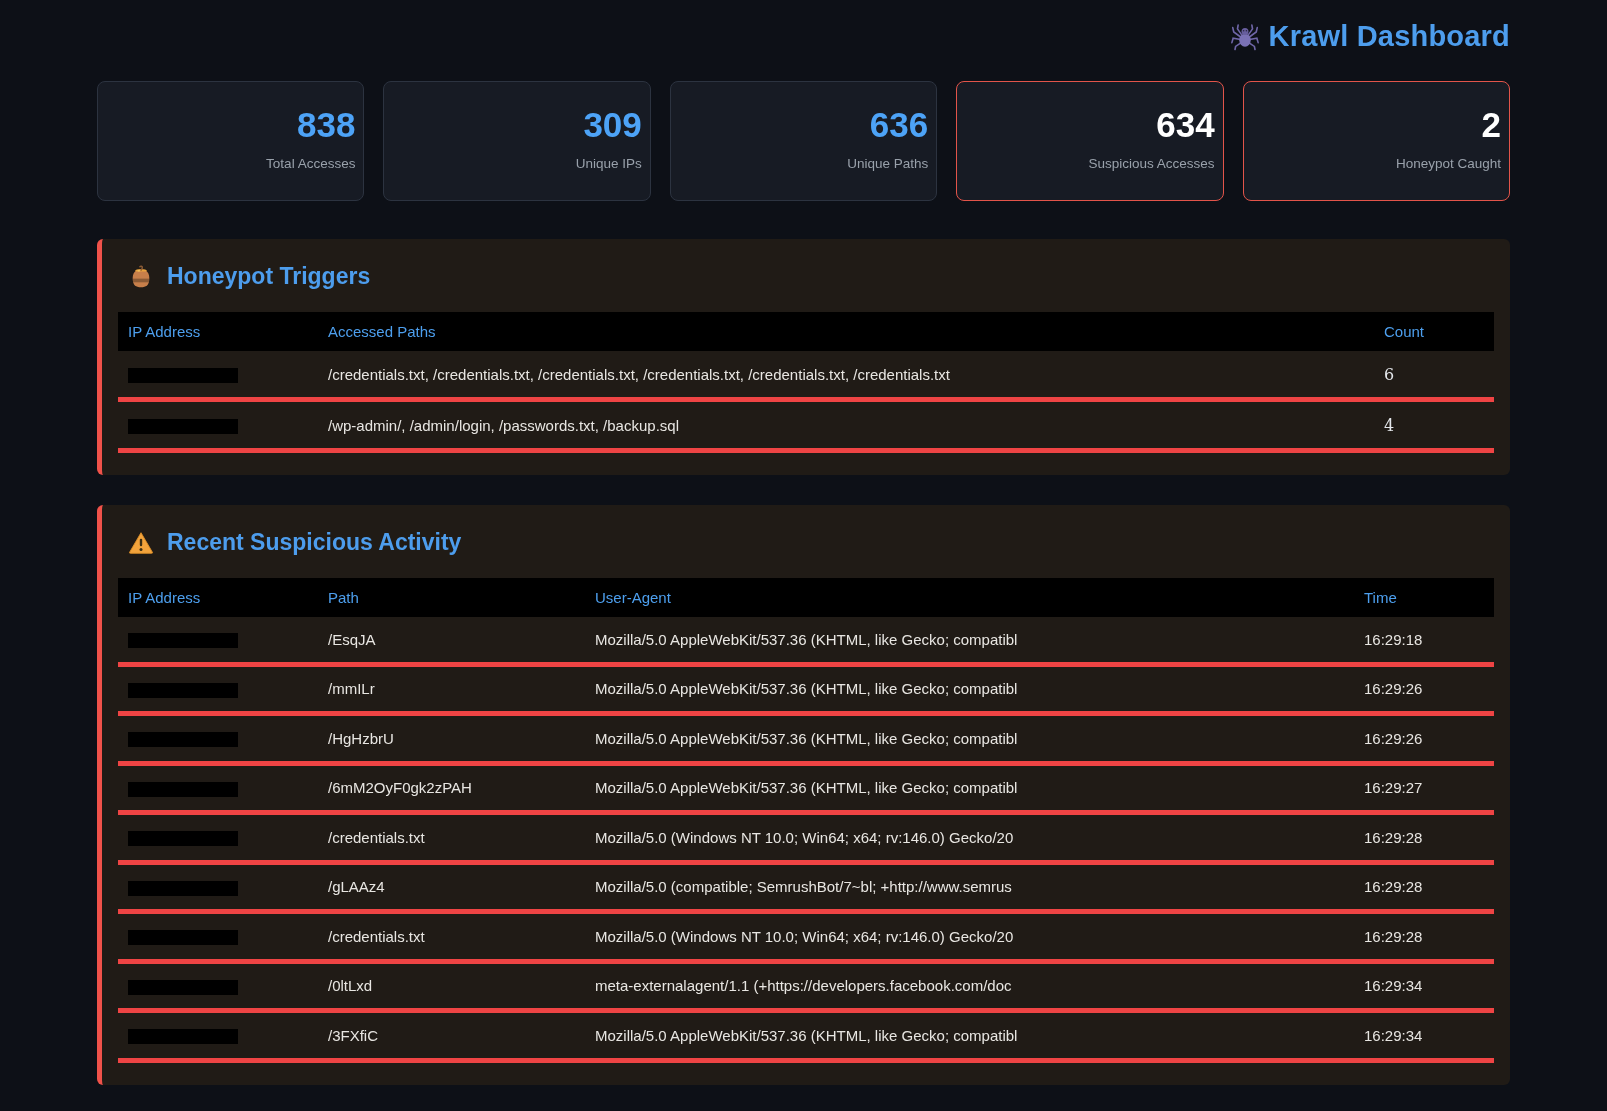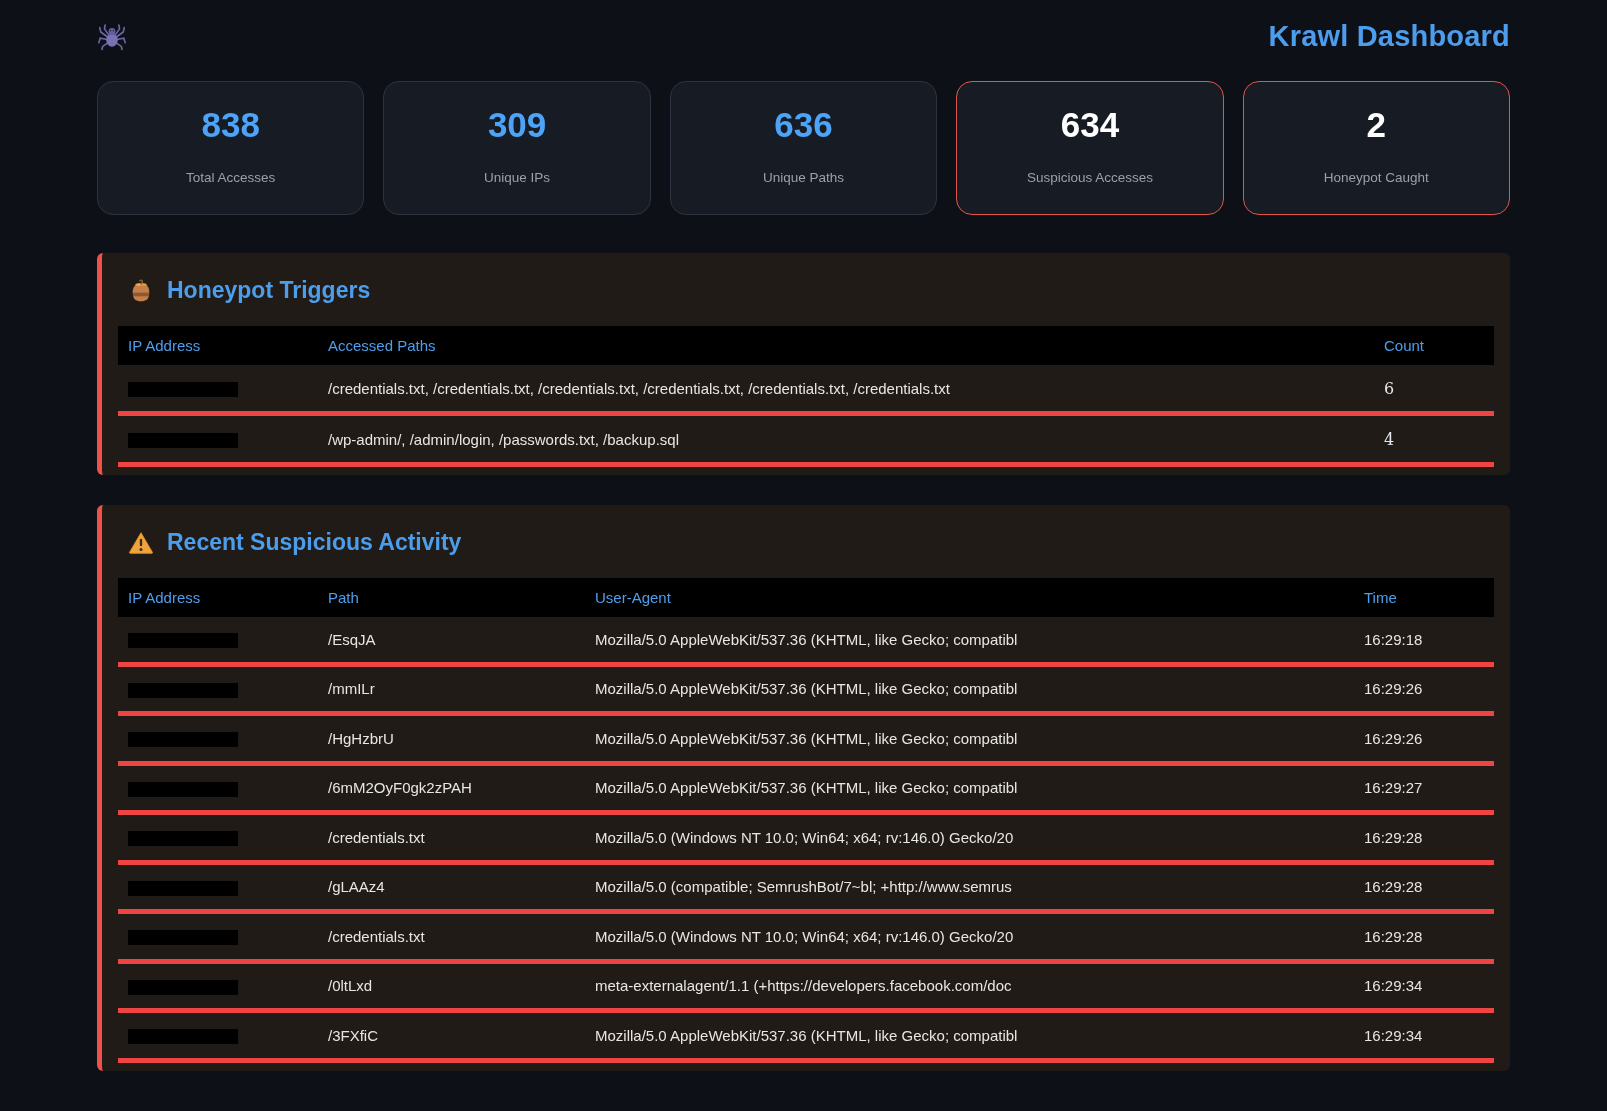--- a/index.html
+++ b/index.html
@@ -7,41 +7,41 @@
   body {
     width: 1607px; height: 1111px; overflow: hidden;
     background: #0d1017;
     font-family: "Liberation Sans", sans-serif;
     color: #e8e6e2;
   }
   .page { padding: 12px 97px 0 97px; }
 
   
   .app-header {
-    display: flex; justify-content: space-between; align-items: center;
+    display: flex; justify-content: flex-end; align-items: center;
     gap: 9px; padding: 8px 0 28px 0;
   }
   .app-title { font-size: 29px; font-weight: bold; color: #4d9ded; letter-spacing: .2px; }
 
   
   .stats-row { display: flex; gap: 19px; }
   .stat-card {
     flex: 1; background: #171b24; border: 1px solid #2c3340;
-    border-radius: 16px; text-align: center; padding: 25px 8px 29px 8px;
+    border-radius: 8px; text-align: right; padding: 25px 8px 29px 8px;
   }
   .stat-card.danger { border-color: #e2544a; }
   .stat-value { font-size: 35px; font-weight: bold; color: #4da3f7; line-height: 1; }
   .stat-card.danger .stat-value { color: #ffffff; }
-  .stat-label { margin-top: 28px; font-size: 13.5px; color: #99a1ab; }
+  .stat-label { margin-top: 14px; font-size: 13.5px; color: #99a1ab; }
 
   
   .section {
     margin-top: 38px; background: #201b16;
     border-left: 5px solid #f0524a; border-radius: 6px;
-    padding: 24px 16px 8px 16px;
+    padding: 24px 16px 22px 16px;
   }
   .section.activity { margin-top: 30px; }
   .section-title {
     display: flex; align-items: center; gap: 13px;
     color: #4d9ded; font-size: 23px; font-weight: bold;
     margin: 0 0 22px 10px;
   }
 
   
   table { width: 100%; border-collapse: collapse; font-size: 15px; table-layout: fixed; }

